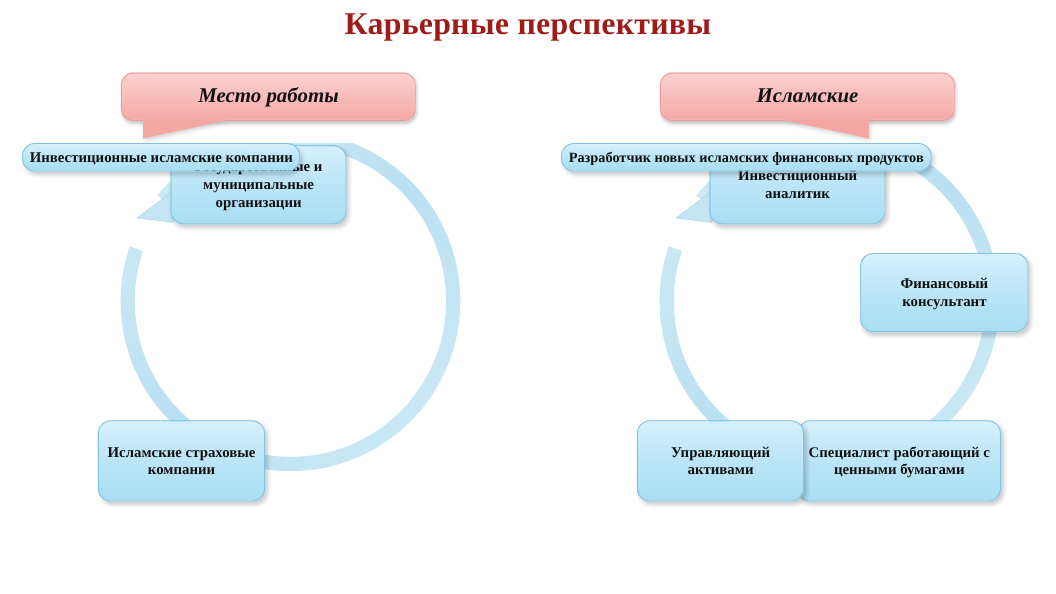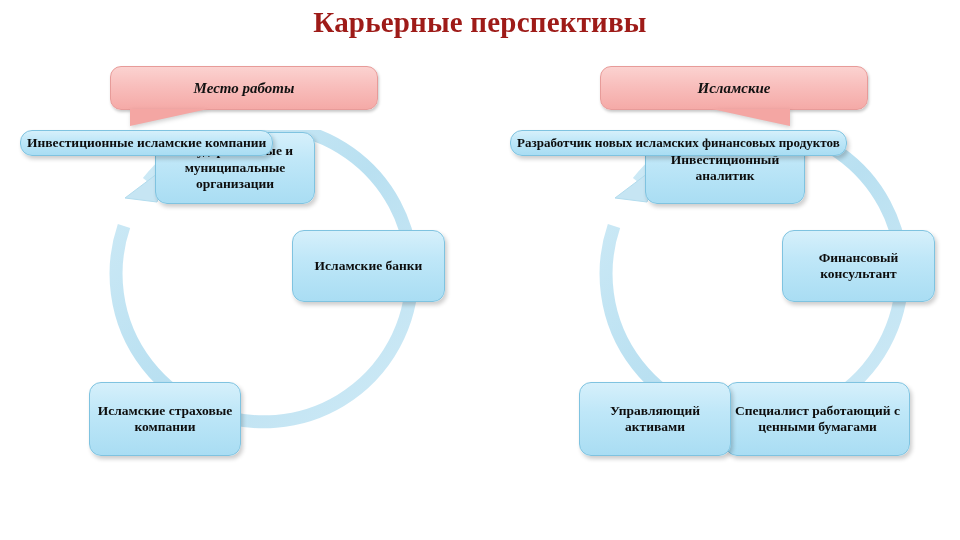--- a/index.html
+++ b/index.html
@@ -46,21 +46,21 @@
     box-shadow: 1px 2px 3px rgba(0,0,0,0.22);
     display: flex;
     align-items: center;
     justify-content: center;
     box-sizing: border-box;
   }
   .banner-label {
     font-family: "Liberation Serif", "DejaVu Serif", serif;
     font-style: italic;
     font-weight: bold;
-    font-size: 15px;
+    font-size: 19px;
     color: #111111;
     white-space: nowrap;
   }
   .banner-tail {
     position: absolute;
     width: 0;
     height: 0;
     border-style: solid;
   }
   
@@ -157,23 +157,20 @@
       </defs>
 
       <path d="M 128 52
                A 148 148 0 1 1 104 96" fill="none" stroke="url(#ringGradL)" stroke-width="13" stroke-linecap="butt"></path>
 
       <polygon points="150,34 105,68 137,72" fill="#c6e5f3" stroke="#b2dcee" stroke-width="1"></polygon>
     </svg>
 
     <div class="node pos-top">
       <span class="node-label">Государственные и муниципальные организации</span>
-    </div>
-    <div class="node pos-right">
-      <span class="node-label">Исламские банки</span>
     </div>
     <div class="node pos-bl">
       <span class="node-label">Исламские страховые компании</span>
     </div>
     <div class="node pos-left-b">
       <span class="node-label">Инвестиционные исламские компании</span>
     </div>
   </div>
 
   <div class="cycle" id="cycle-right">

